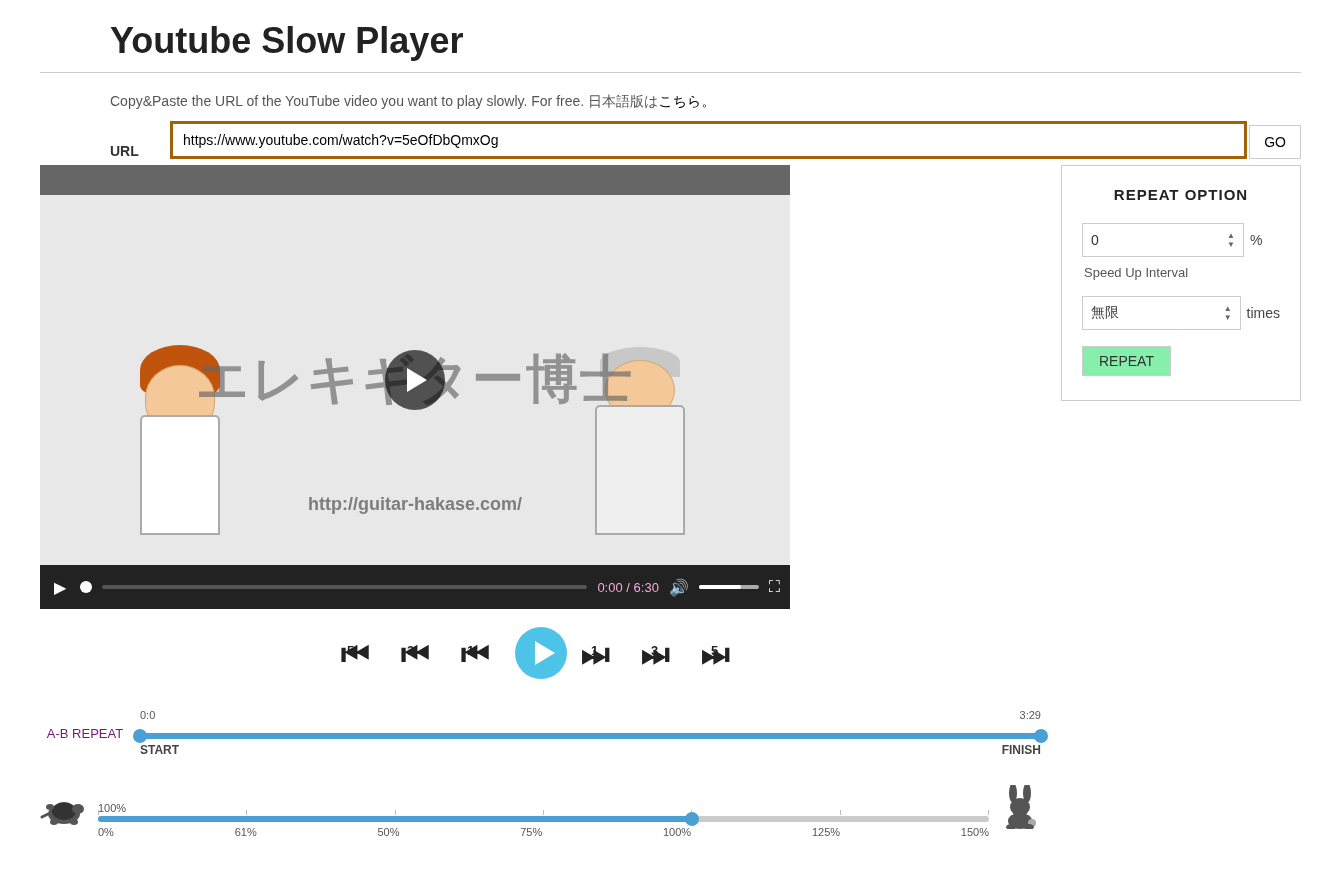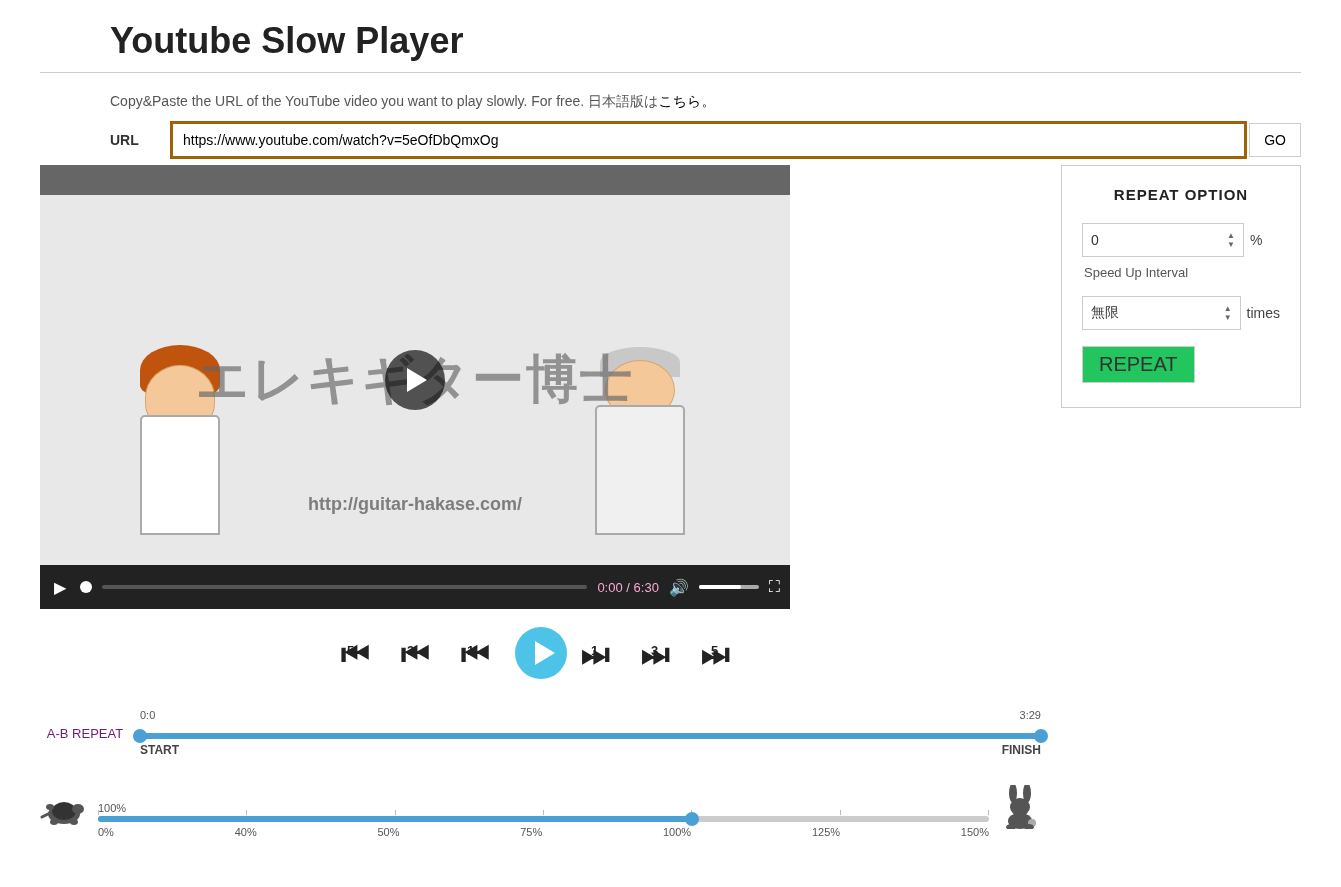--- a/index.html
+++ b/index.html
@@ -26,21 +26,21 @@
       margin-bottom: 10px;
       color: #555;
       padding-left: 70px;
     }
     .instructions a {
       color: #000000;
       text-decoration: none;
     }
     .url-row {
       display: flex;
-      align-items: center;
+      align-items: flex-end;
       margin-bottom: 6px;
       padding-left: 70px;
     }
     .url-label {
       font-weight: bold;
       width: 60px;
       flex-shrink: 0;
     }
     .url-input {
       flex: 1;
@@ -483,23 +483,23 @@
       min-width: 30px;
     }
     .repeat-sublabel {
       font-size: 13px;
       color: #555;
       margin-bottom: 16px;
       padding-left: 2px;
     }
     .repeat-button {
       border: 1px solid #ccc;
-      background: #22c55e;
+      background: #86efac;
       padding: 6px 16px;
-      font-size: 20px;
+      font-size: 14px;
       cursor: pointer;
       color: #333;
     }
   </style>
 </head>
 <body>
 
 <div class="page-wrapper">
 
   <div class="page-title">Youtube Slow Player</div>
@@ -689,21 +689,21 @@
                   <div style="width:1px;height:5px;background:#bbb;"></div>
                 </div>
             </div>
             <div class="speed-track">
               <div class="speed-fill"></div>
               <div class="speed-handle"></div>
             </div>
           </div>
           <div class="speed-tick-row">
             <span>0%</span>
-            <span>40%</span>
+            <span>61%</span>
             <span>50%</span>
             <span>75%</span>
             <span>100%</span>
             <span>125%</span>
             <span>150%</span>
           </div>
         </div>
 
         <div class="rabbit-icon">
           <svg width="42" height="44" viewBox="0 0 42 44">

